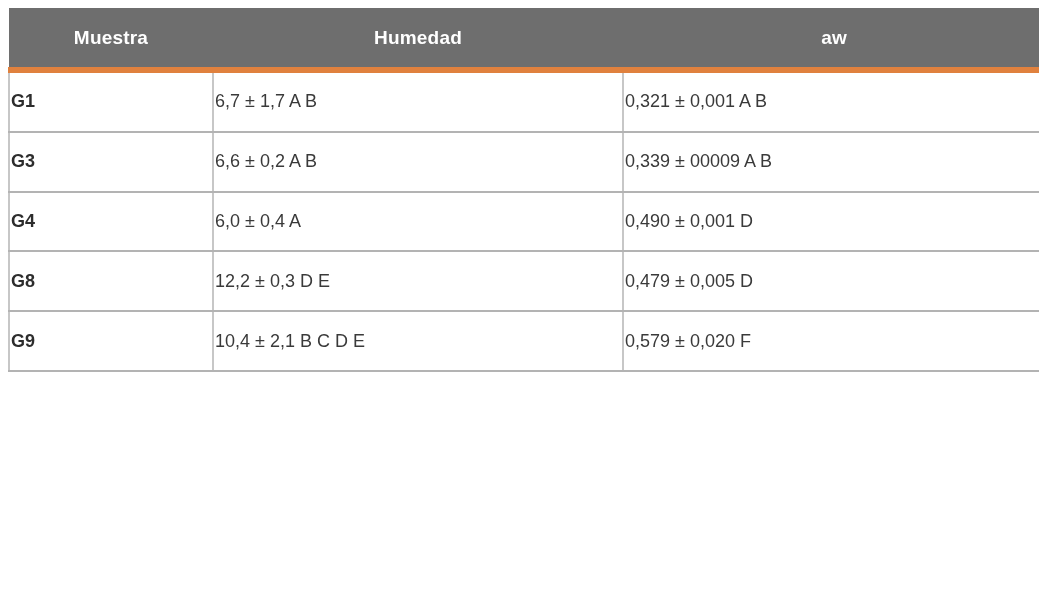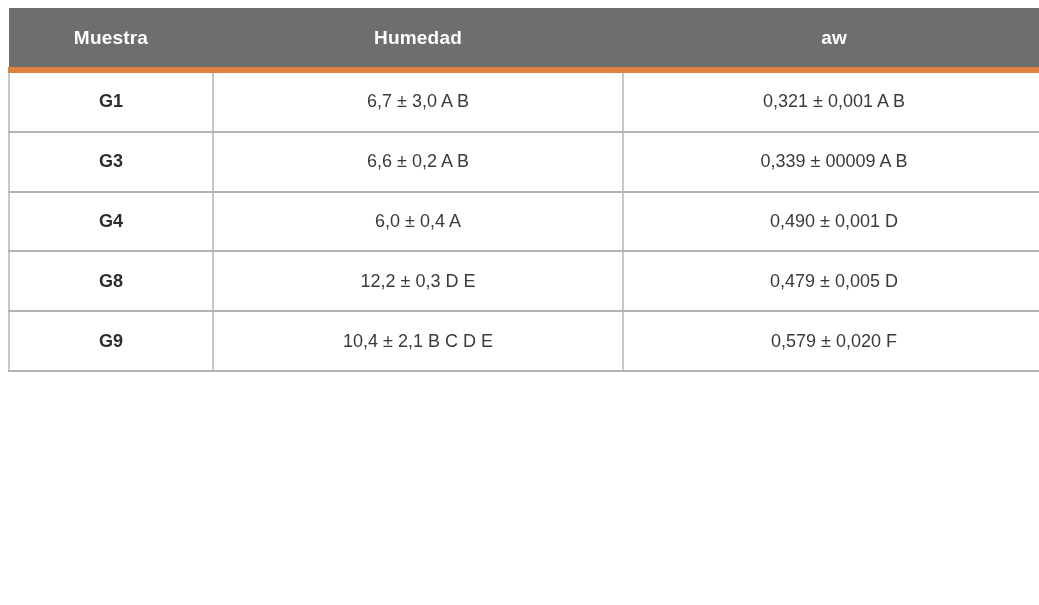--- a/index.html
+++ b/index.html
@@ -32,21 +32,20 @@
     height: 57px;
     text-align: center;
     vertical-align: middle;
     border: none;
     border-bottom: 6px solid #e0813e;
     letter-spacing: 0.2px;
   }
   tbody td {
     background: #ffffff;
     height: 55.8px;
-    text-align: center;
     vertical-align: middle;
     font-size: 18px;
     color: #3a3a3a;
     border-bottom: 2px solid #b3b3b3;
     border-right: 2px solid #c7c7c7;
   }
   tbody td.sample-cell {
     border-left: 2px solid #c7c7c7;
     font-weight: 700;
     color: #2d2d2d;
@@ -65,21 +64,21 @@
     <thead>
       <tr>
         <th>Muestra</th>
         <th>Humedad</th>
         <th>aw</th>
       </tr>
     </thead>
     <tbody>
       <tr>
         <td class="sample-cell">G1</td>
-        <td>6,7 ± 3,0 A B</td>
+        <td>6,7 ± 1,7 A B</td>
         <td>0,321 ± 0,001 A B</td>
       </tr>
       <tr>
         <td class="sample-cell">G3</td>
         <td>6,6 ± 0,2 A B</td>
         <td>0,339 ± 00009 A B</td>
       </tr>
       <tr>
         <td class="sample-cell">G4</td>
         <td>6,0 ± 0,4 A</td>

